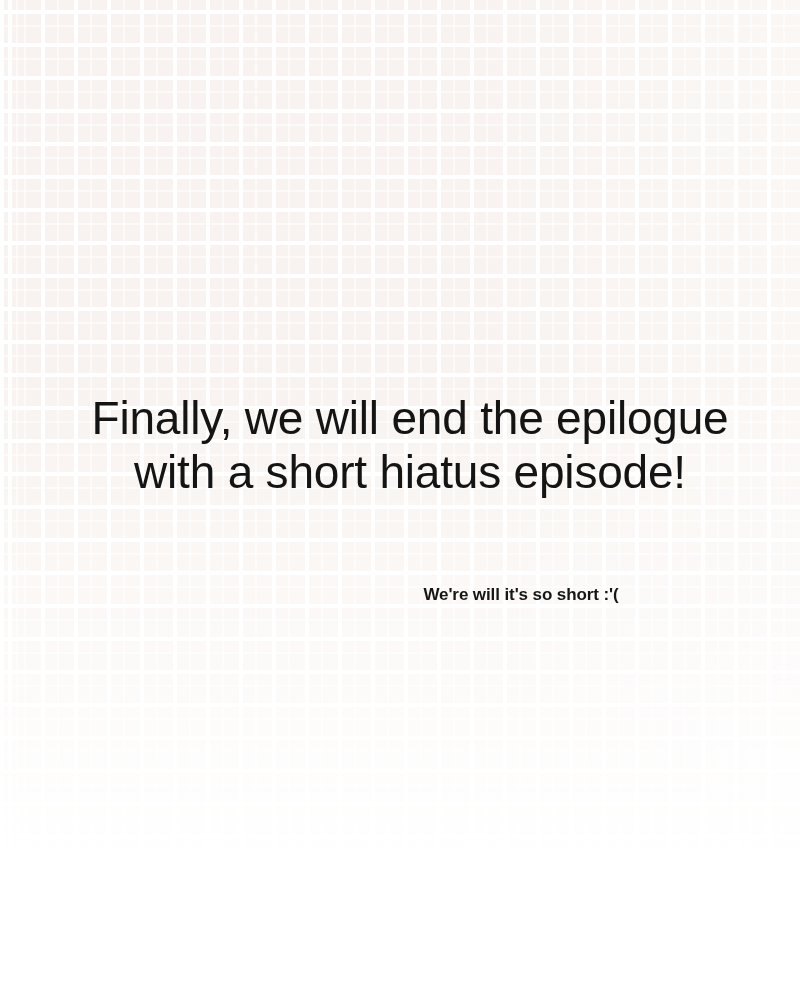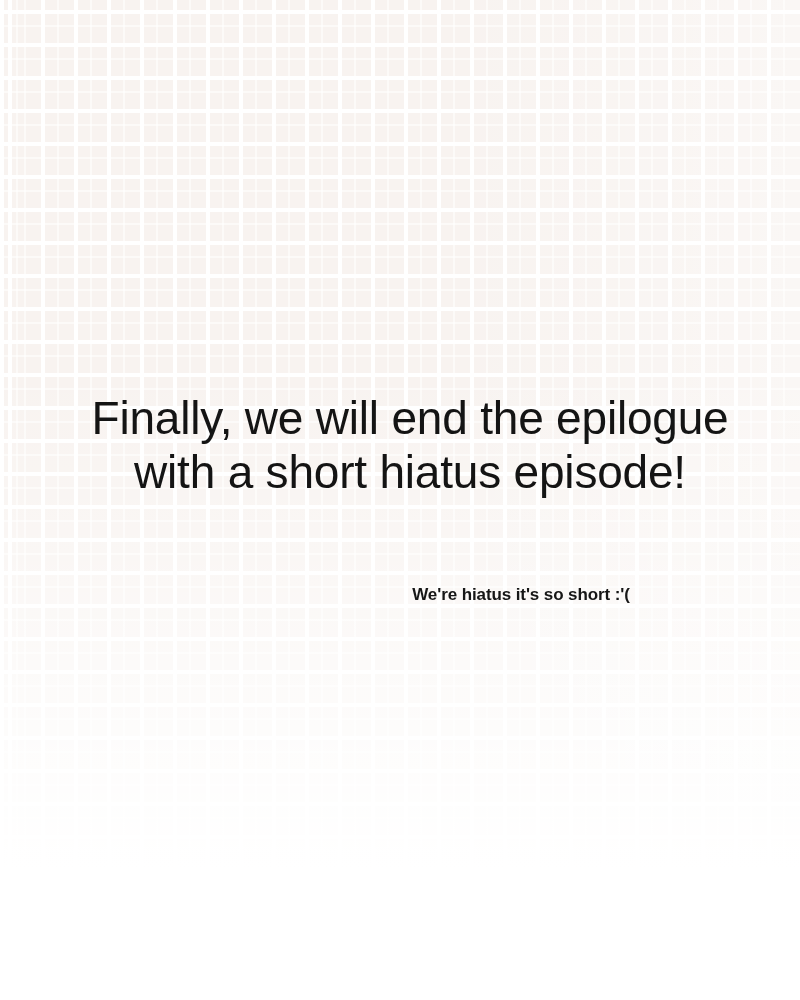--- a/index.html
+++ b/index.html
@@ -148,17 +148,17 @@
   <div id="fade-layer"></div>
 
   <div id="fade-layer-x"></div>
 
   <div id="content">
 
     <div class="headline" id="headline-line-1">Finally, we will end the epilogue</div>
 
     <div class="headline" id="headline-line-2">with a short hiatus episode!</div>
 
-    <div id="subtext">We're hiatus it's so short :'(</div>
+    <div id="subtext">We're will it's so short :'(</div>
 
   </div>
 
 </div>
 
 </body></html>

